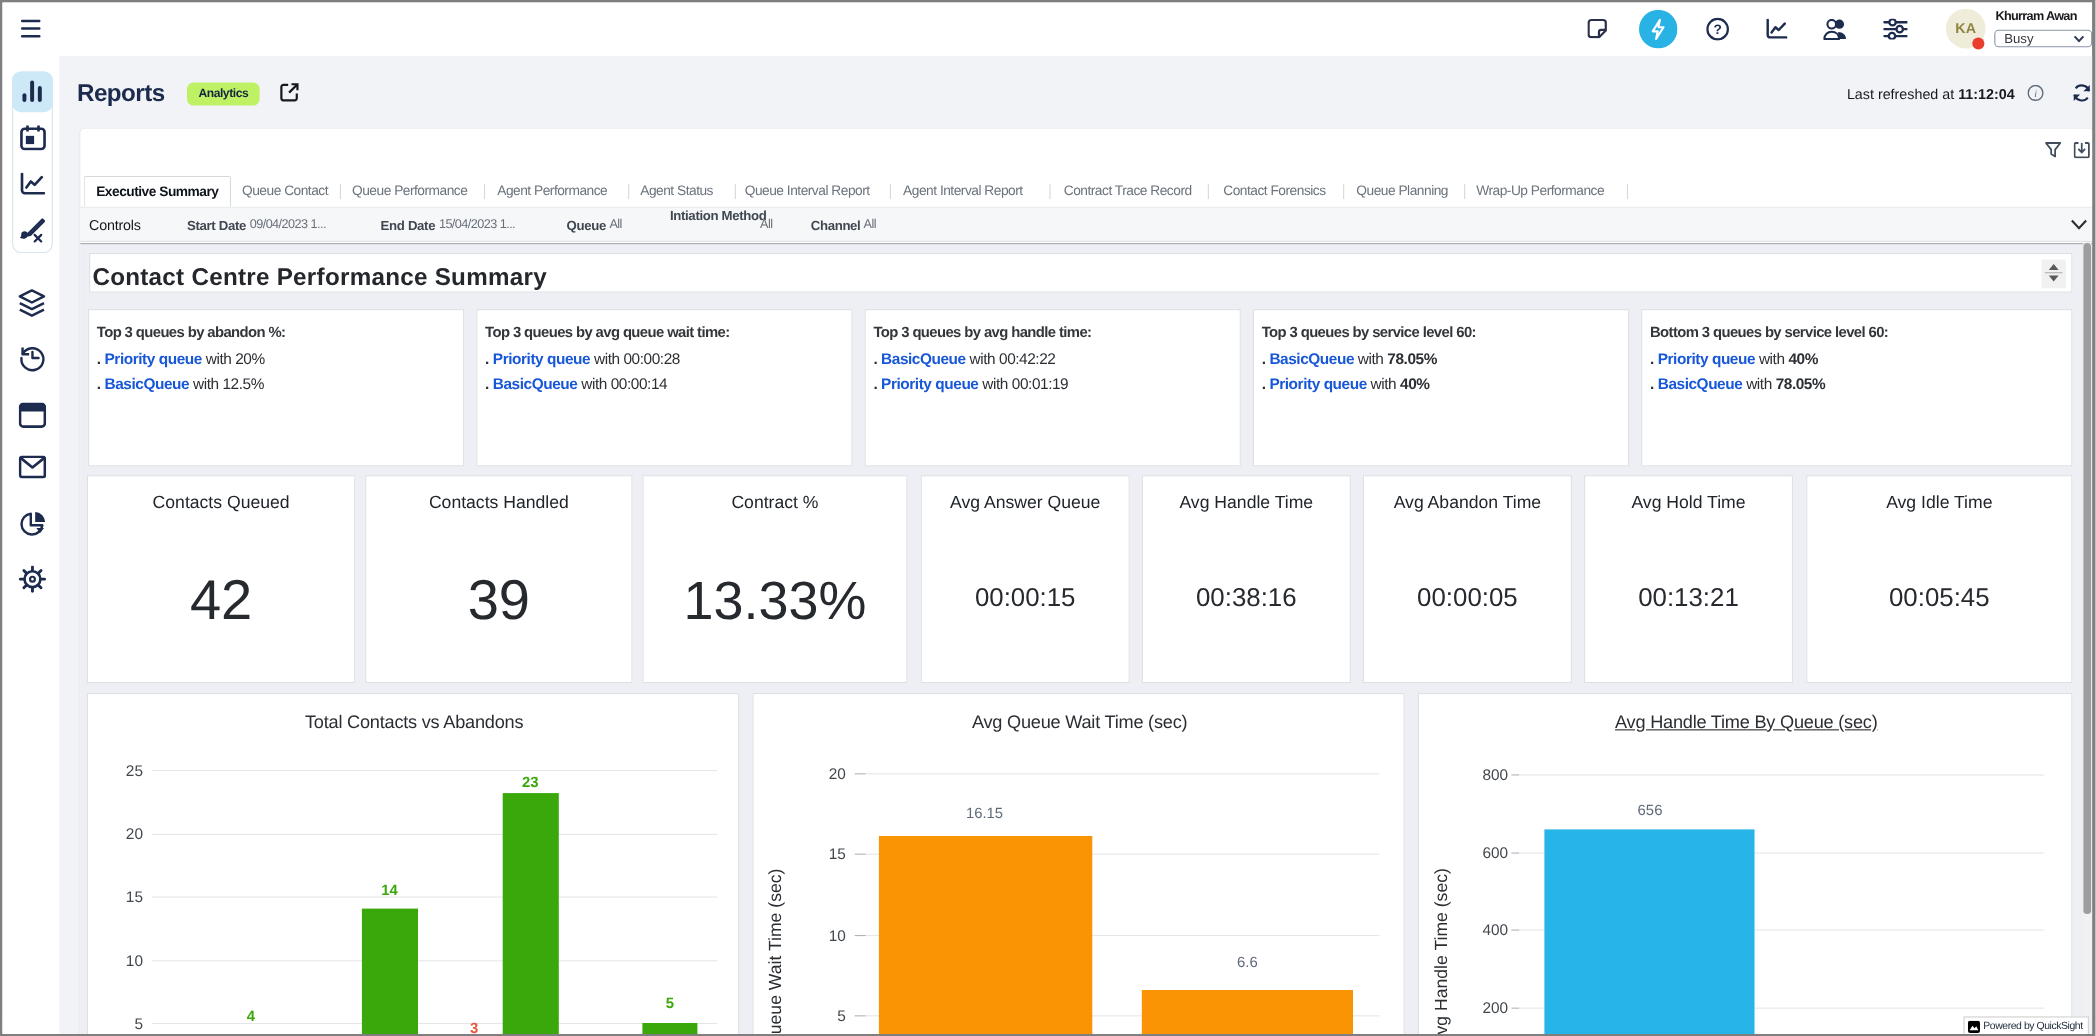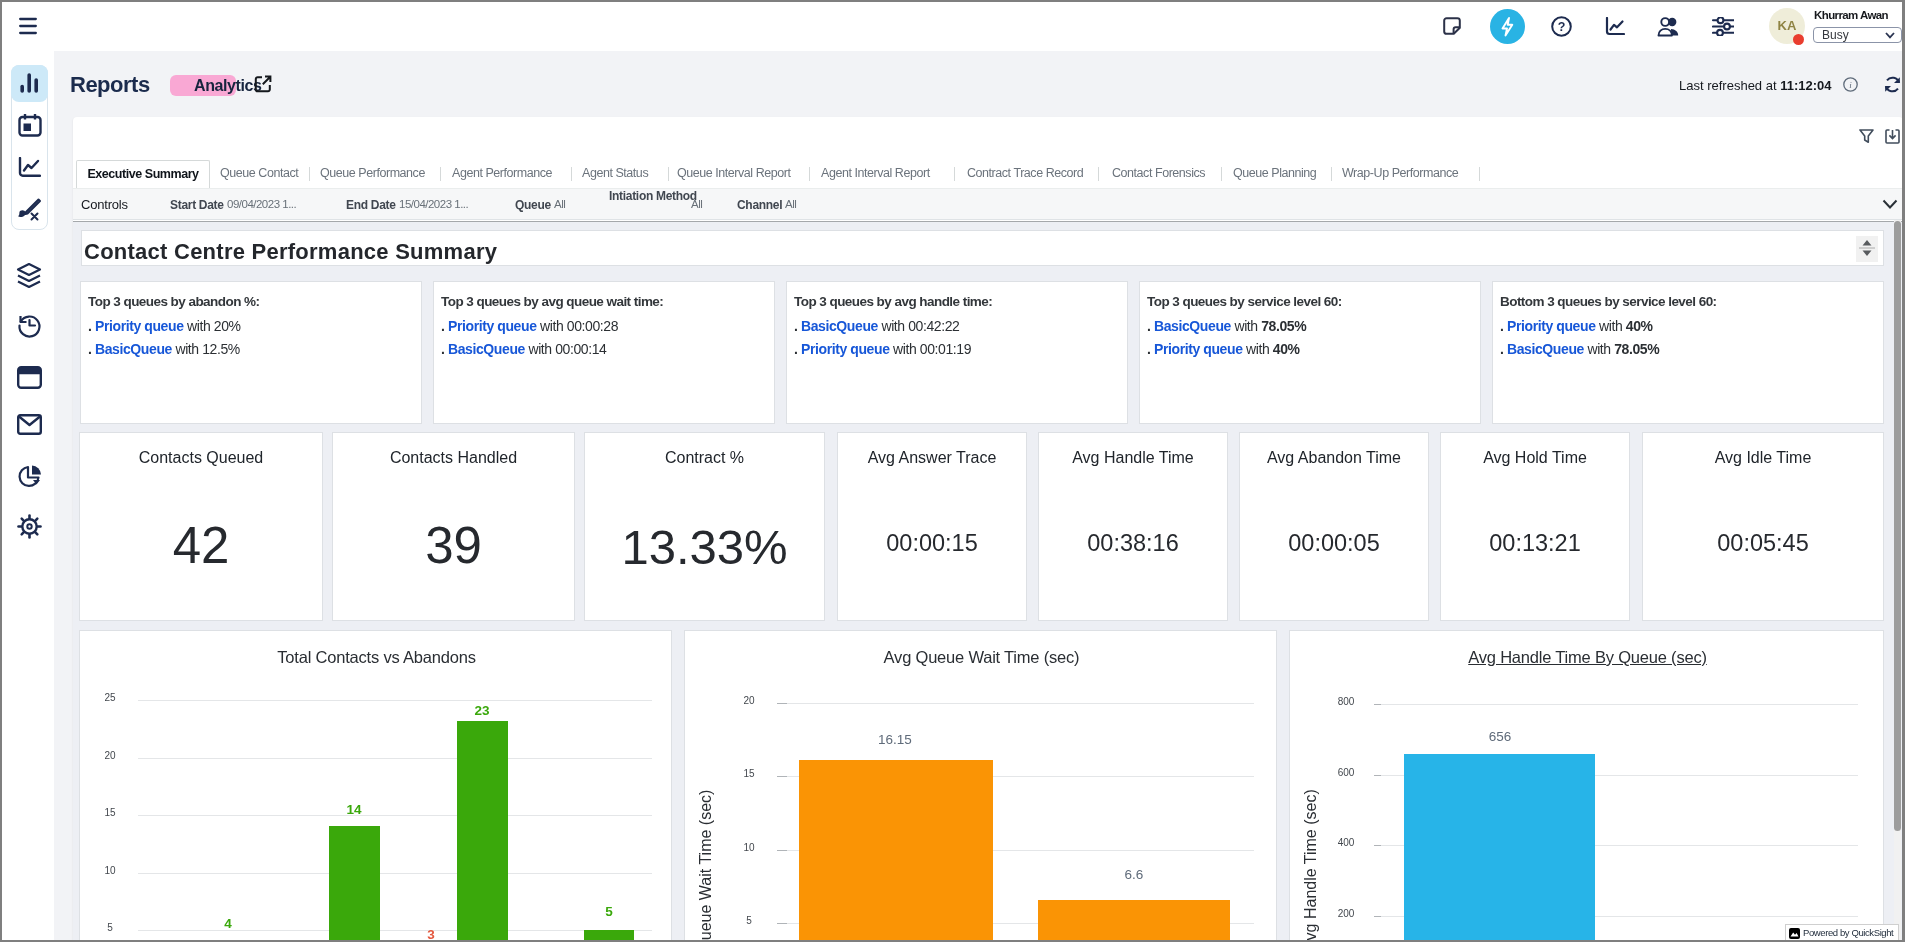--- a/index.html
+++ b/index.html
@@ -17,21 +17,21 @@
   .iline:nth-of-type(2) { top:36px; }
   .iline:nth-of-type(3) { top:59px; }
   .idot { font-weight:bold; }
   .ilink { color:#1757d8; font-weight:bold; }
   .ktitle { position:absolute; left:0; right:0; top:16px; text-align:center; font-size:16px; color:#20252b; }
   .kbig { position:absolute; left:0; right:0; text-align:center; font-size:51px; color:#26292e; }
   .ktime { position:absolute; left:0; right:0; top:97px; text-align:center; font-size:23.5px; color:#26292e; }
   .ctitle { position:absolute; top:17px; text-align:center; font-size:16.5px; letter-spacing:-0.2px; color:#2a2e33; }
   .gl { position:absolute; height:1px; background:#e4e6e8; }
   .tick { position:absolute; width:10px; height:1px; background:#b0b4b8; }
-  .ylab { position:absolute; text-align:center; font-size:10px; color:#42474d; }
+  .ylab { position:absolute; text-align:right; font-size:14px; color:#42474d; }
   .blab { position:absolute; width:40px; text-align:center; font-size:13.5px; font-weight:bold; }
 </style>
 </head>
 <body>
 <div id="frame">
 
   <div class="abs" id="topbar" style="left:0;top:0;width:1900px;height:49px;background:#fff;">
     <svg class="abs" style="left:17px;top:15px;" width="18" height="18" viewBox="0 0 18 18">
       <g stroke="#1d2b4f" stroke-width="2.3" stroke-linecap="round">
         <line x1="1.2" y1="2" x2="16.8" y2="2"></line>
@@ -157,21 +157,21 @@
       <line x1="4.7" y1="20.3" x2="6.8" y2="18.2"></line>
         <line x1="18.2" y1="6.8" x2="20.3" y2="4.7"></line>
     </g>
     <circle cx="12.5" cy="12.5" r="7.2" fill="none" stroke="#1d2b4f" stroke-width="2.4"></circle>
     <circle cx="12.5" cy="12.5" r="2.2" fill="none" stroke="#1d2b4f" stroke-width="2"></circle>
   </svg>
 
   <div class="abs" id="main" style="left:52px;top:49px;width:1850px;height:891px;background:#f2f3f6;"></div>
 
   <div class="abs" style="left:68px;top:70px;font-size:22px;letter-spacing:-0.5px;font-weight:bold;color:#1b2b4d;">Reports</div>
-  <div class="abs" style="left:168px;top:73px;width:66px;height:21px;background:#f9a8d4;border-radius:6px;font-size:16px;letter-spacing:-0.4px;font-weight:bold;color:#16243e;line-height:21px;text-align:center;padding-left:24px;">Analytics</div>
+  <div class="abs" style="left:168px;top:73px;width:66px;height:21px;background:#bef264;border-radius:6px;font-size:11px;letter-spacing:-0.4px;font-weight:bold;color:#16243e;line-height:21px;text-align:center;">Analytics</div>
   <svg class="abs" style="left:252px;top:73px;" width="18" height="18" viewBox="0 0 18 18">
     <path d="M8 2.2 H3.6 A1.8 1.8 0 0 0 1.8 4 v10.4 a1.8 1.8 0 0 0 1.8 1.8 h10.4 a1.8 1.8 0 0 0 1.8 -1.8 V10" fill="none" stroke="#15181d" stroke-width="2"></path>
     <path d="M11 1.6 h5.4 v5.4 M16 2 L8.8 9.2" fill="none" stroke="#15181d" stroke-width="2"></path>
   </svg>
   <div class="abs" style="left:1677px;top:76px;font-size:13px;white-space:nowrap;color:#16191f;">Last refreshed at <b>11:12:04</b></div>
   <svg class="abs" style="left:1841px;top:75px;" width="15" height="15" viewBox="0 0 15 15">
     <circle cx="7.5" cy="7.5" r="6.7" fill="none" stroke="#5f6b7a" stroke-width="1.3"></circle>
     <text x="7.5" y="11" text-anchor="middle" font-size="9" font-style="italic" fill="#5f6b7a" font-family="Liberation Serif, serif">i</text>
   </svg>
   <svg class="abs" style="left:1882px;top:74px;" width="17" height="17" viewBox="0 0 17 17">
@@ -276,21 +276,21 @@
     </div>
     <div class="abs qcard" style="left:259px;top:210px;width:243px;height:189px;">
       <div class="ktitle">Contacts Handled</div>
         <div class="kbig" style="top:83px;">39</div>
     </div>
     <div class="abs qcard" style="left:511px;top:210px;width:241px;height:189px;">
       <div class="ktitle">Contract %</div>
         <div class="kbig" style="top:86px;font-size:49px;">13.33%</div>
     </div>
     <div class="abs qcard" style="left:764px;top:210px;width:190px;height:189px;">
-      <div class="ktitle">Avg Answer Trace</div>
+      <div class="ktitle">Avg Answer Queue</div>
         <div class="ktime">00:00:15</div>
     </div>
     <div class="abs qcard" style="left:965px;top:210px;width:190px;height:189px;">
       <div class="ktitle">Avg Handle Time</div>
         <div class="ktime">00:38:16</div>
     </div>
     <div class="abs qcard" style="left:1166px;top:210px;width:190px;height:189px;">
       <div class="ktitle">Avg Abandon Time</div>
         <div class="ktime">00:00:05</div>
     </div>

